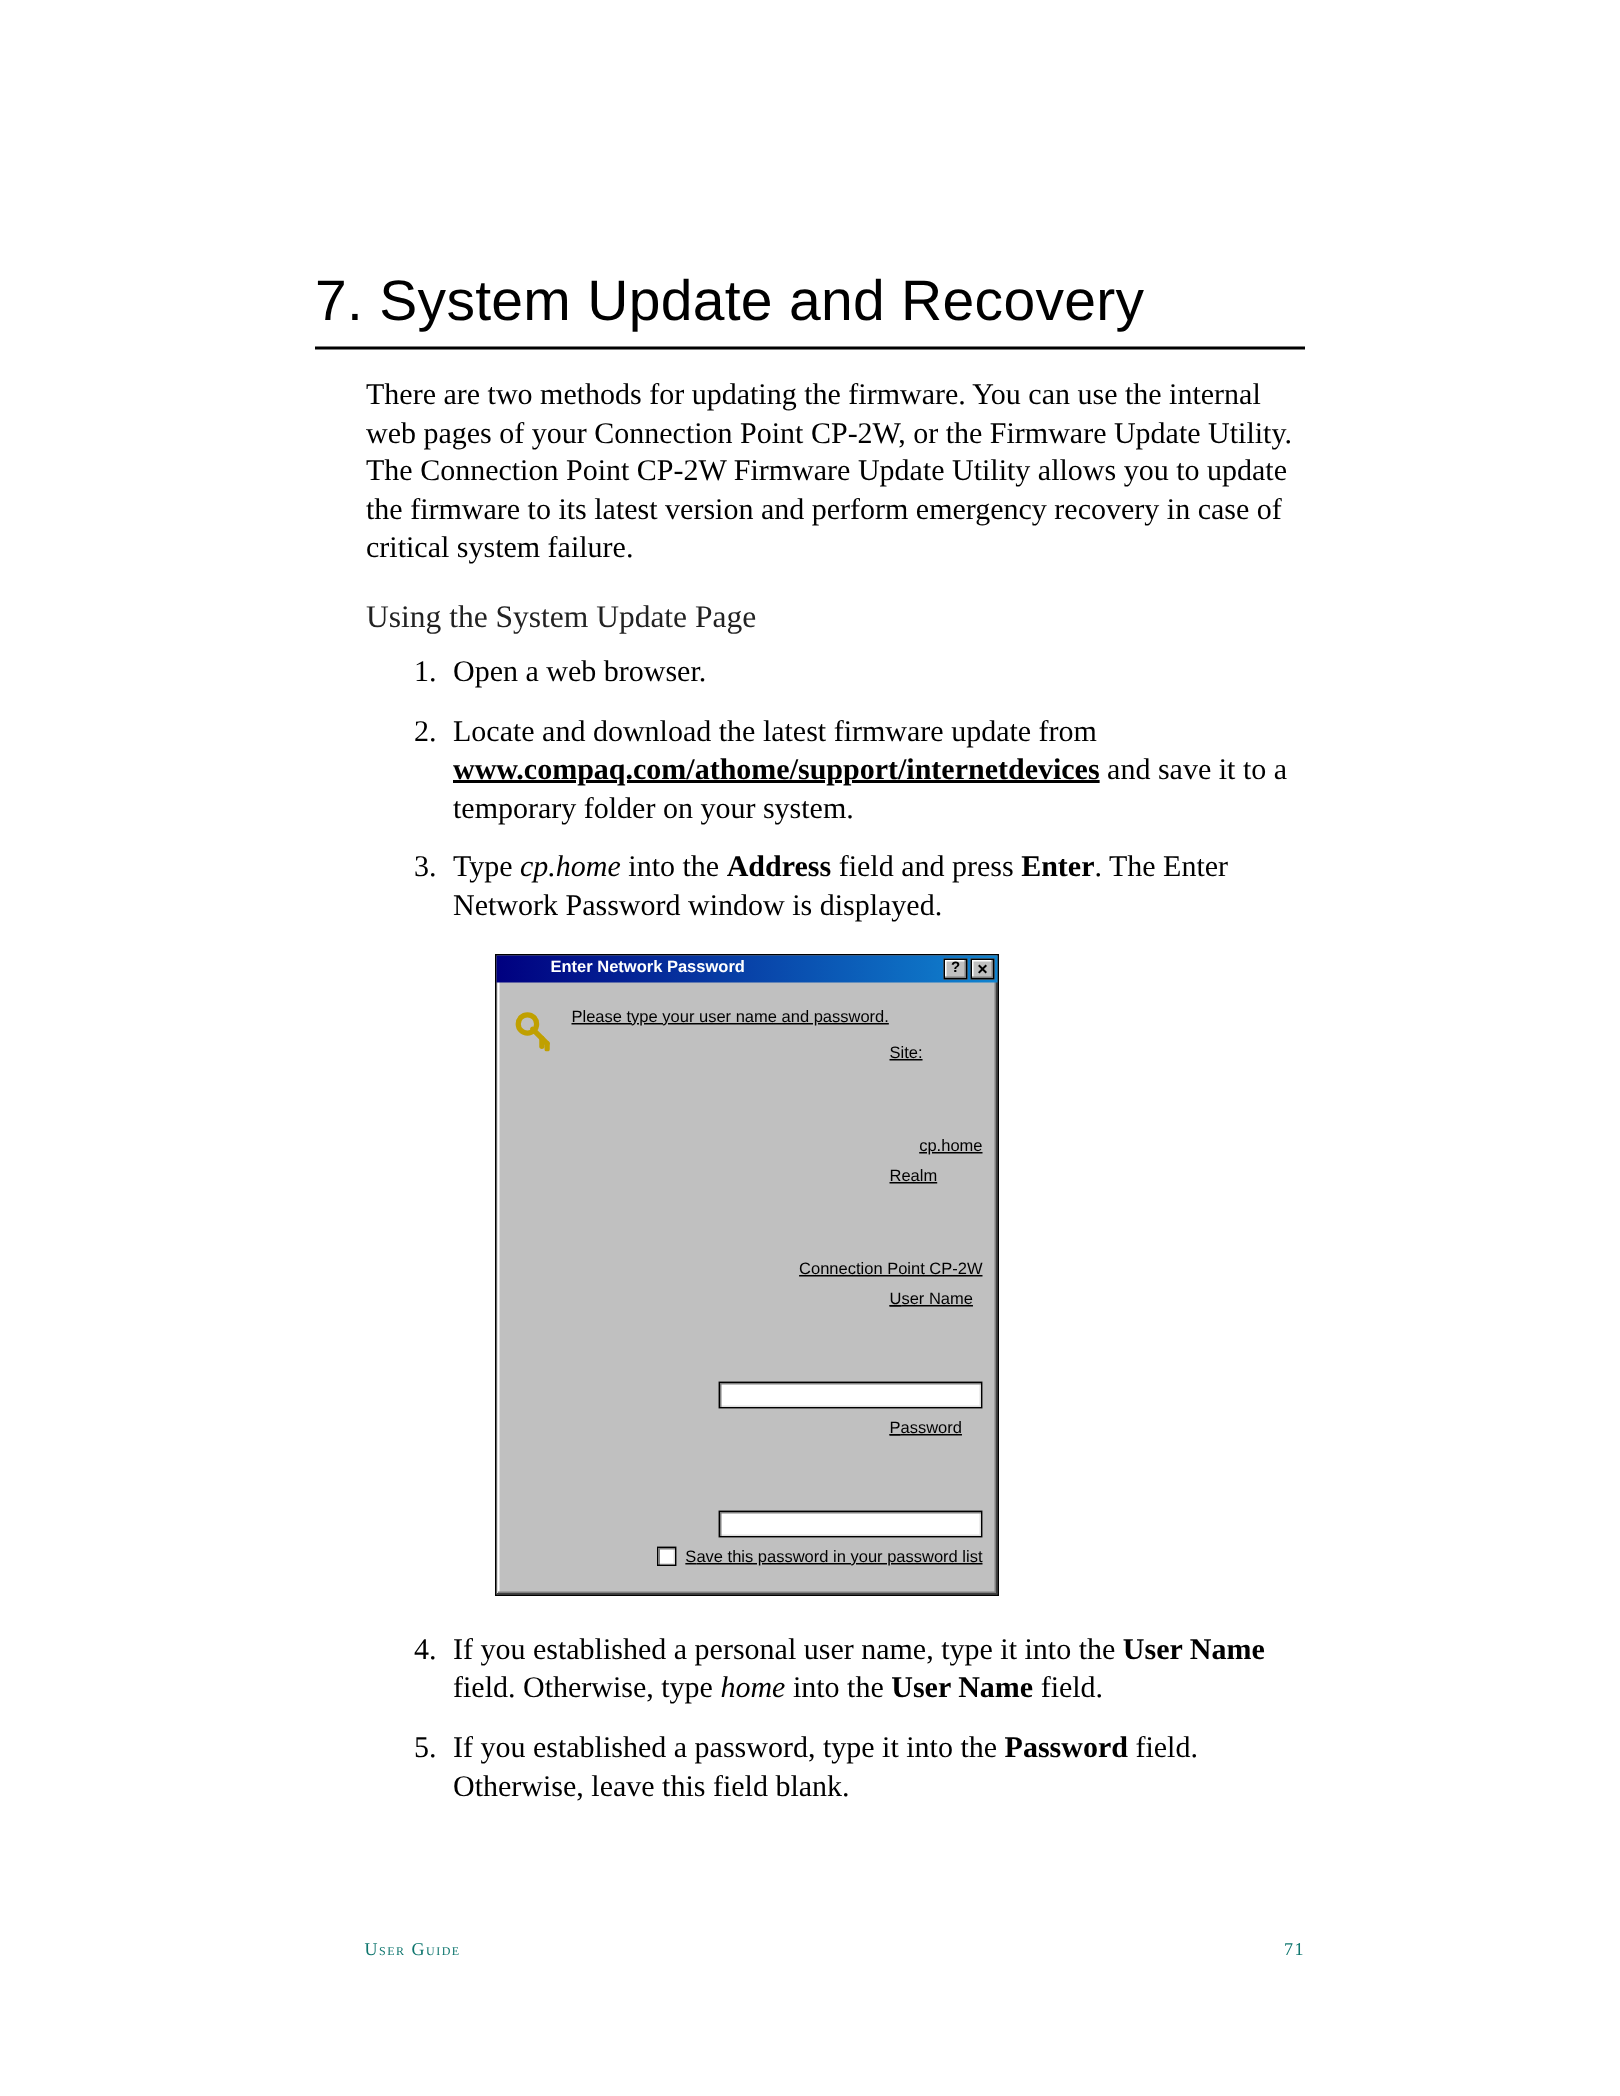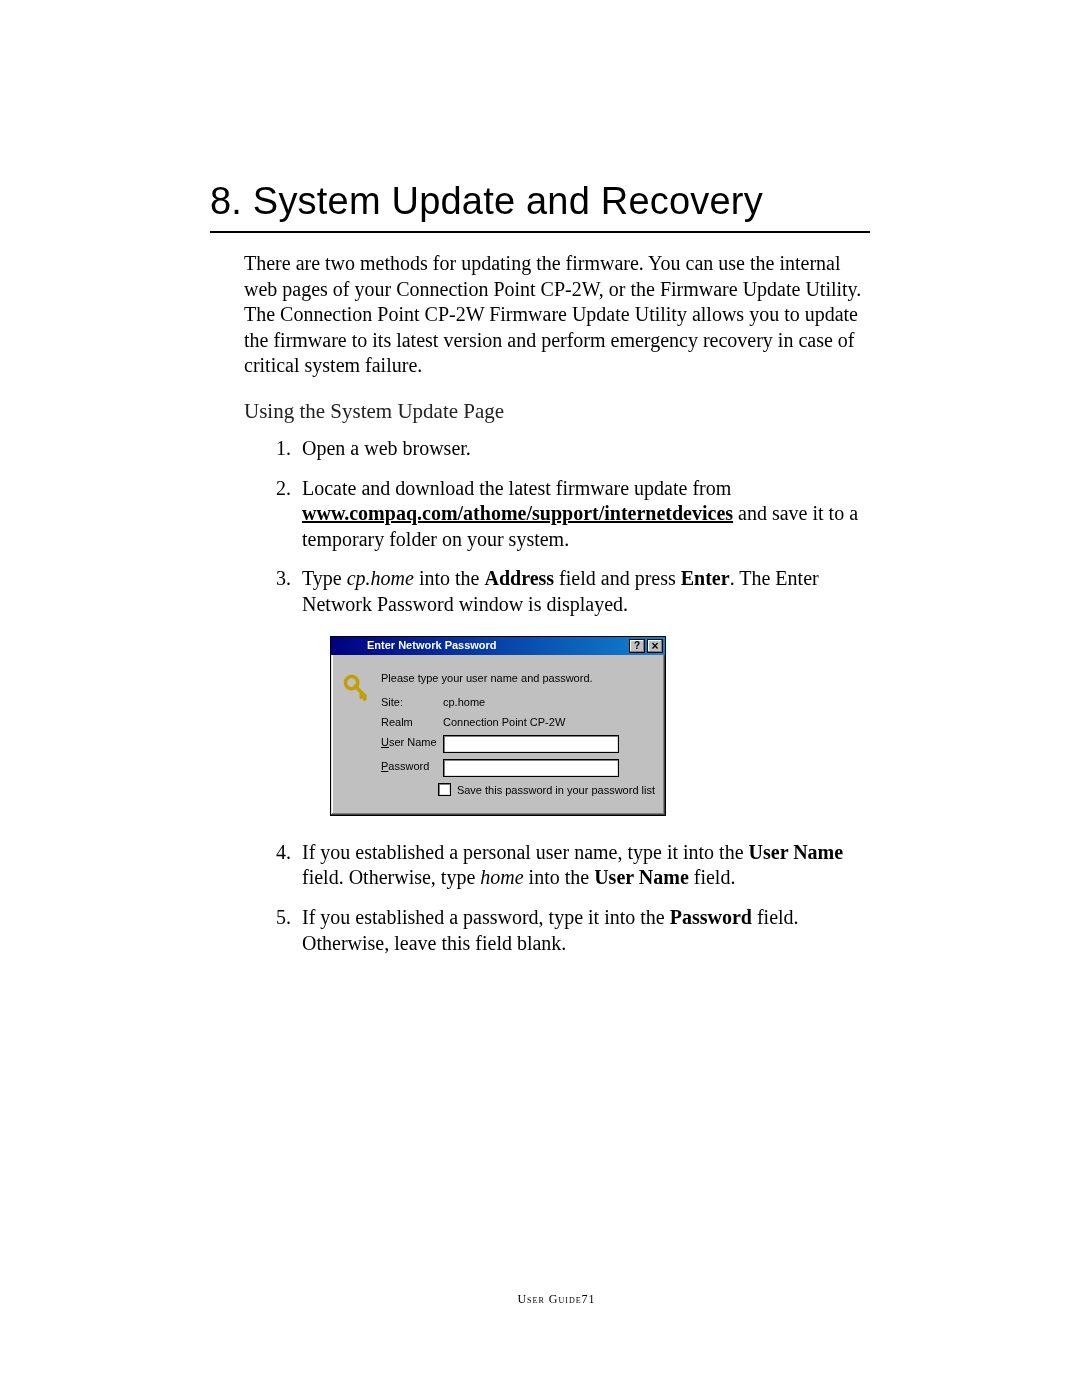--- a/index.html
+++ b/index.html
@@ -103,36 +103,38 @@
     font-size: 10px;
     font-weight: bold;
     color: #000;
     line-height: 1;
     box-sizing: border-box;
   }
   .client {
     padding: 16px 10px 8px 10px;
     display: flex;
     gap: 10px;
+    text-decoration: underline;
   }
   .keywrap {
     width: 30px;
     flex: 0 0 30px;
     display: flex;
     align-items: flex-start;
     justify-content: center;
     padding-top: 2px;
   }
   .keywrap svg { width: 28px; height: 28px; }
   .formcol { flex: 1; }
   .prompt { margin: 0 0 10px 0; }
   .row {
     display: flex;
-    align-items: flex-start;
+    align-items: flex-end;
     margin-bottom: 6px;
+    flex-direction: column;
   }
   .row .lbl {
     width: 62px;
     flex: 0 0 62px;
     white-space: nowrap;
   }
   .row .lbl .ul { text-decoration: underline; }
   .row .val { flex: 1; }
   .textbox {
     width: 176px;
@@ -177,33 +179,33 @@
     text-align: center;
     line-height: 20px;
     box-sizing: border-box;
   }
   .footer {
     position: absolute;
     left: 243px;
     right: 210px;
     bottom: 90px;
     display: flex;
-    justify-content: center;
+    justify-content: space-between;
     font-family: "Times New Roman", serif;
     font-size: 12px;
     letter-spacing: 1px;
-    color: #000000;
+    color: #0f766e;
   }
   .footer .label { font-variant: small-caps; }
 </style>
 </head>
 <body>
 
 <div class="page">
-  <h1 class="chapter-title">8. System Update and Recovery</h1>
+  <h1 class="chapter-title">7. System Update and Recovery</h1>
   <hr class="rule">
 
   <div class="body-indent">
     <p class="body">There are two methods for updating the firmware. You can use the internal web pages of your Connection Point CP-2W, or the Firmware Update Utility. The Connection Point CP-2W Firmware Update Utility allows you to update the firmware to its latest version and perform emergency recovery in case of critical system failure.</p>
 
     <h2 class="section-title">Using the System Update Page</h2>
 
     <ol class="steps">
       <li>Open a web browser.</li>
 

